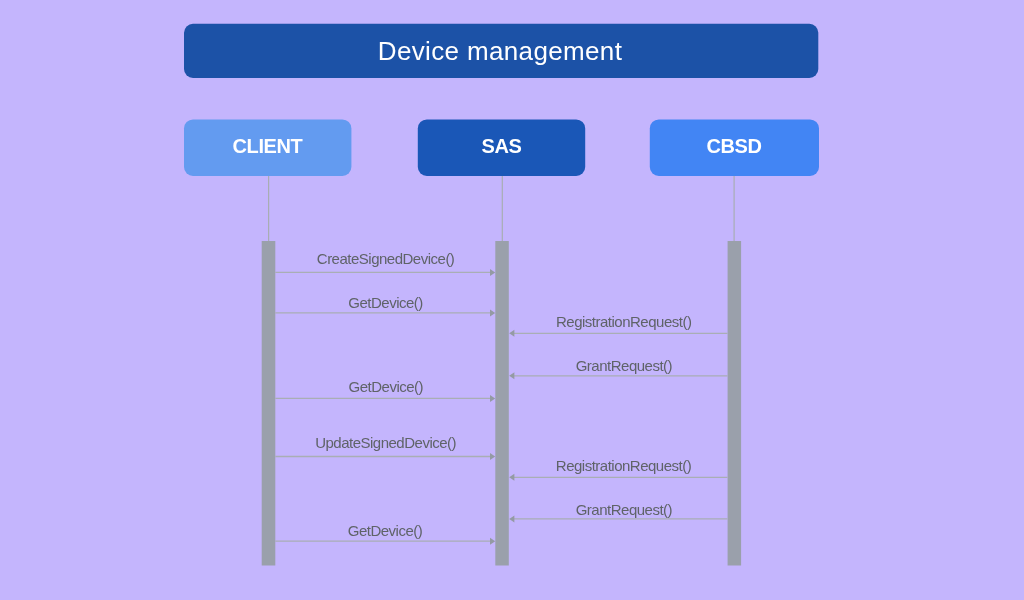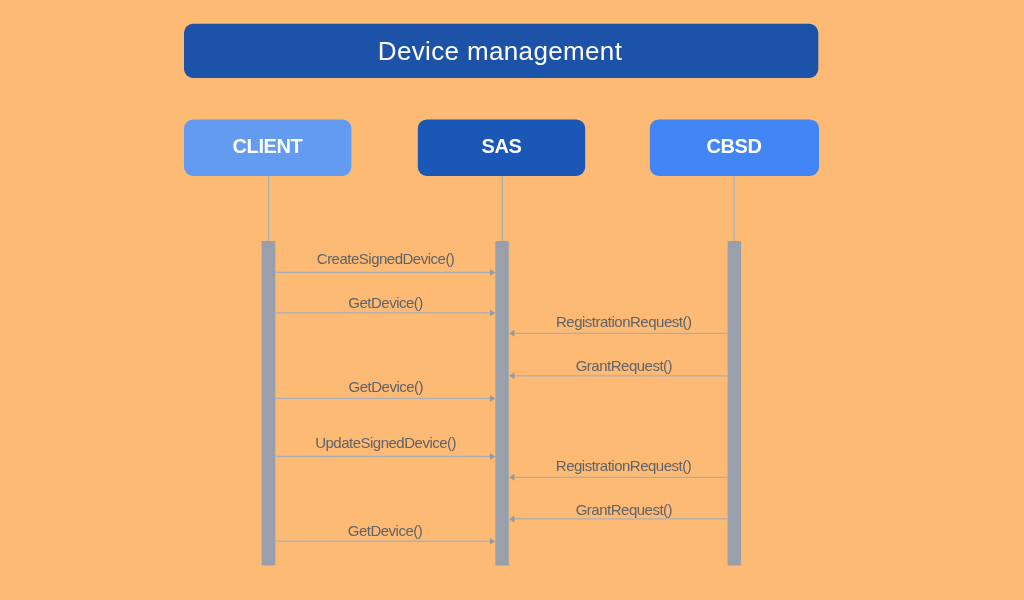--- a/index.html
+++ b/index.html
@@ -1,16 +1,16 @@
 <!DOCTYPE html>
 <html><head>
 <meta charset="utf-8">
 <style>
   html,body{margin:0;padding:0;background:#ffffff;}
-  #canvas{position:relative;will-change:transform;width:1024px;height:600px;background:#fdba74;overflow:hidden;
+  #canvas{position:relative;will-change:transform;width:1024px;height:600px;background:#c4b5fd;overflow:hidden;
           font-family:"Liberation Sans",sans-serif;}
 </style>
 </head>
 <body>
 <div id="canvas">
 <svg width="1024" height="600" viewBox="0 0 1024 600" xmlns="http://www.w3.org/2000/svg">
 
   <line x1="268.6" y1="176" x2="268.6" y2="241" stroke="#a8adb3" stroke-width="1.2"></line>
   <line x1="502.3" y1="176" x2="502.3" y2="241" stroke="#a8adb3" stroke-width="1.2"></line>
   <line x1="734.1" y1="176" x2="734.1" y2="241" stroke="#a8adb3" stroke-width="1.2"></line>

